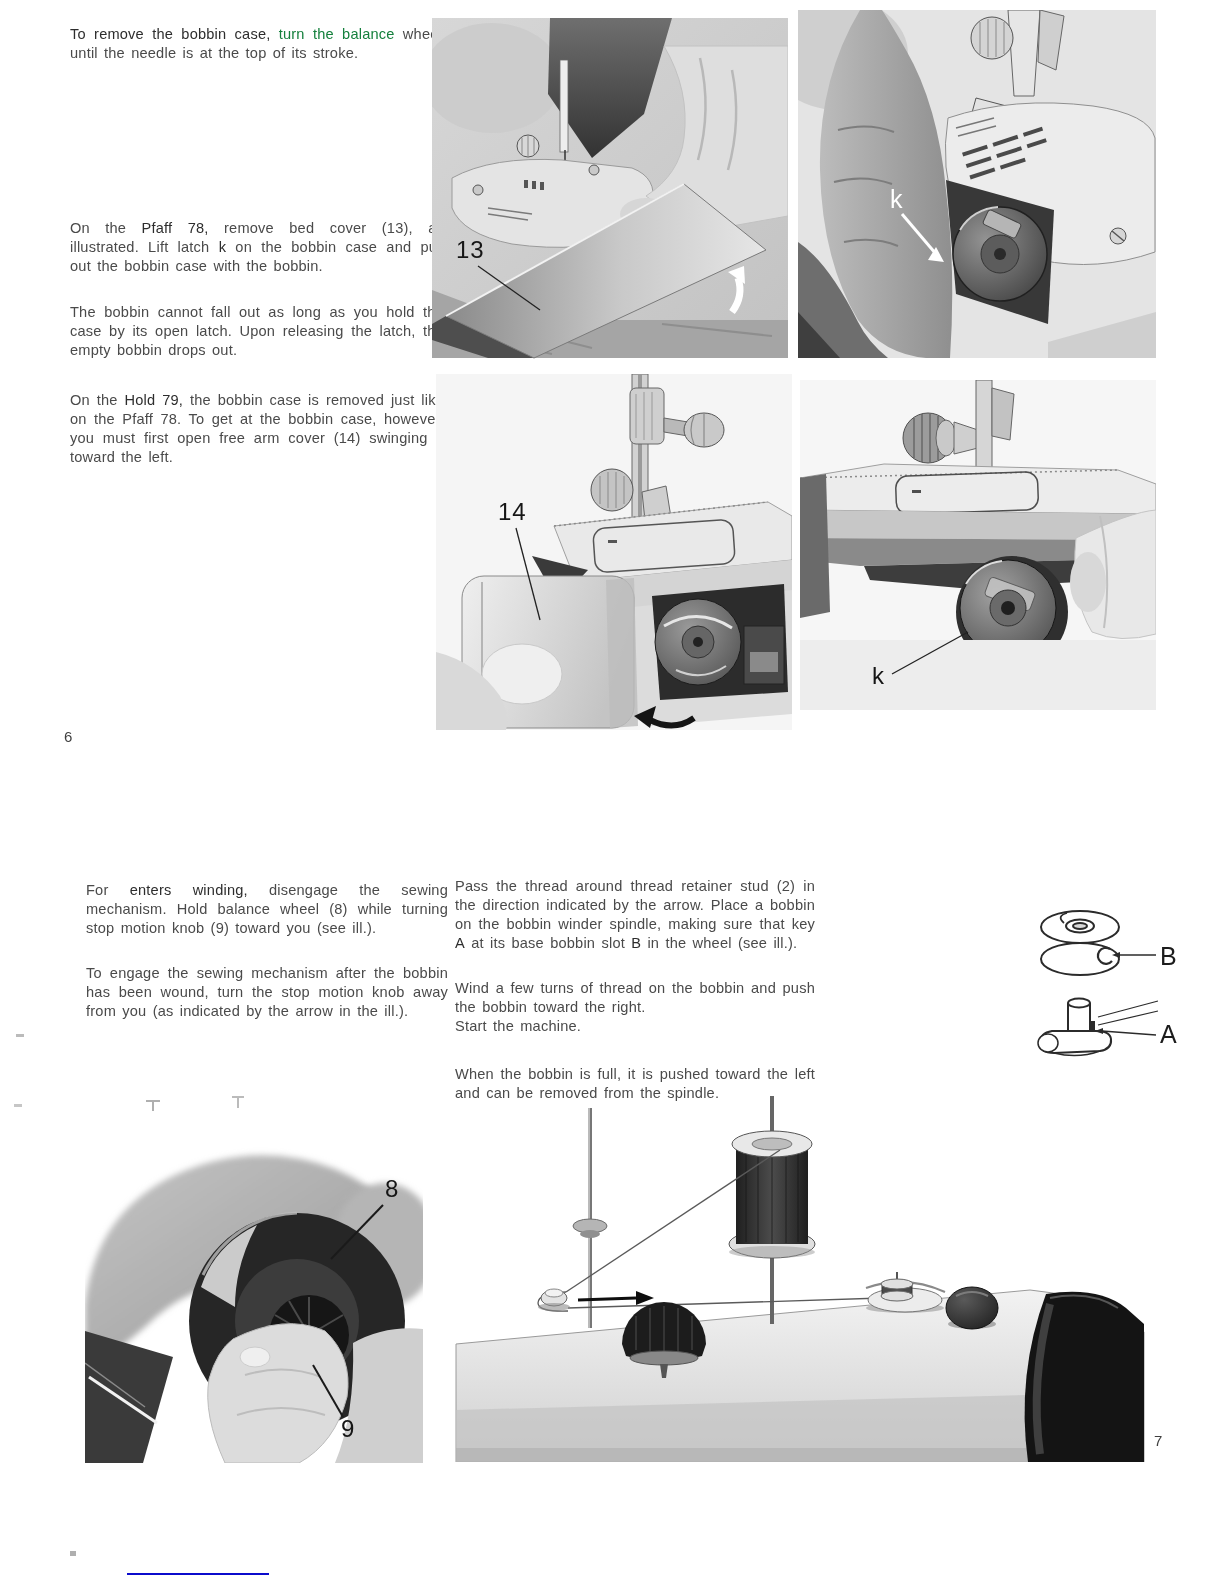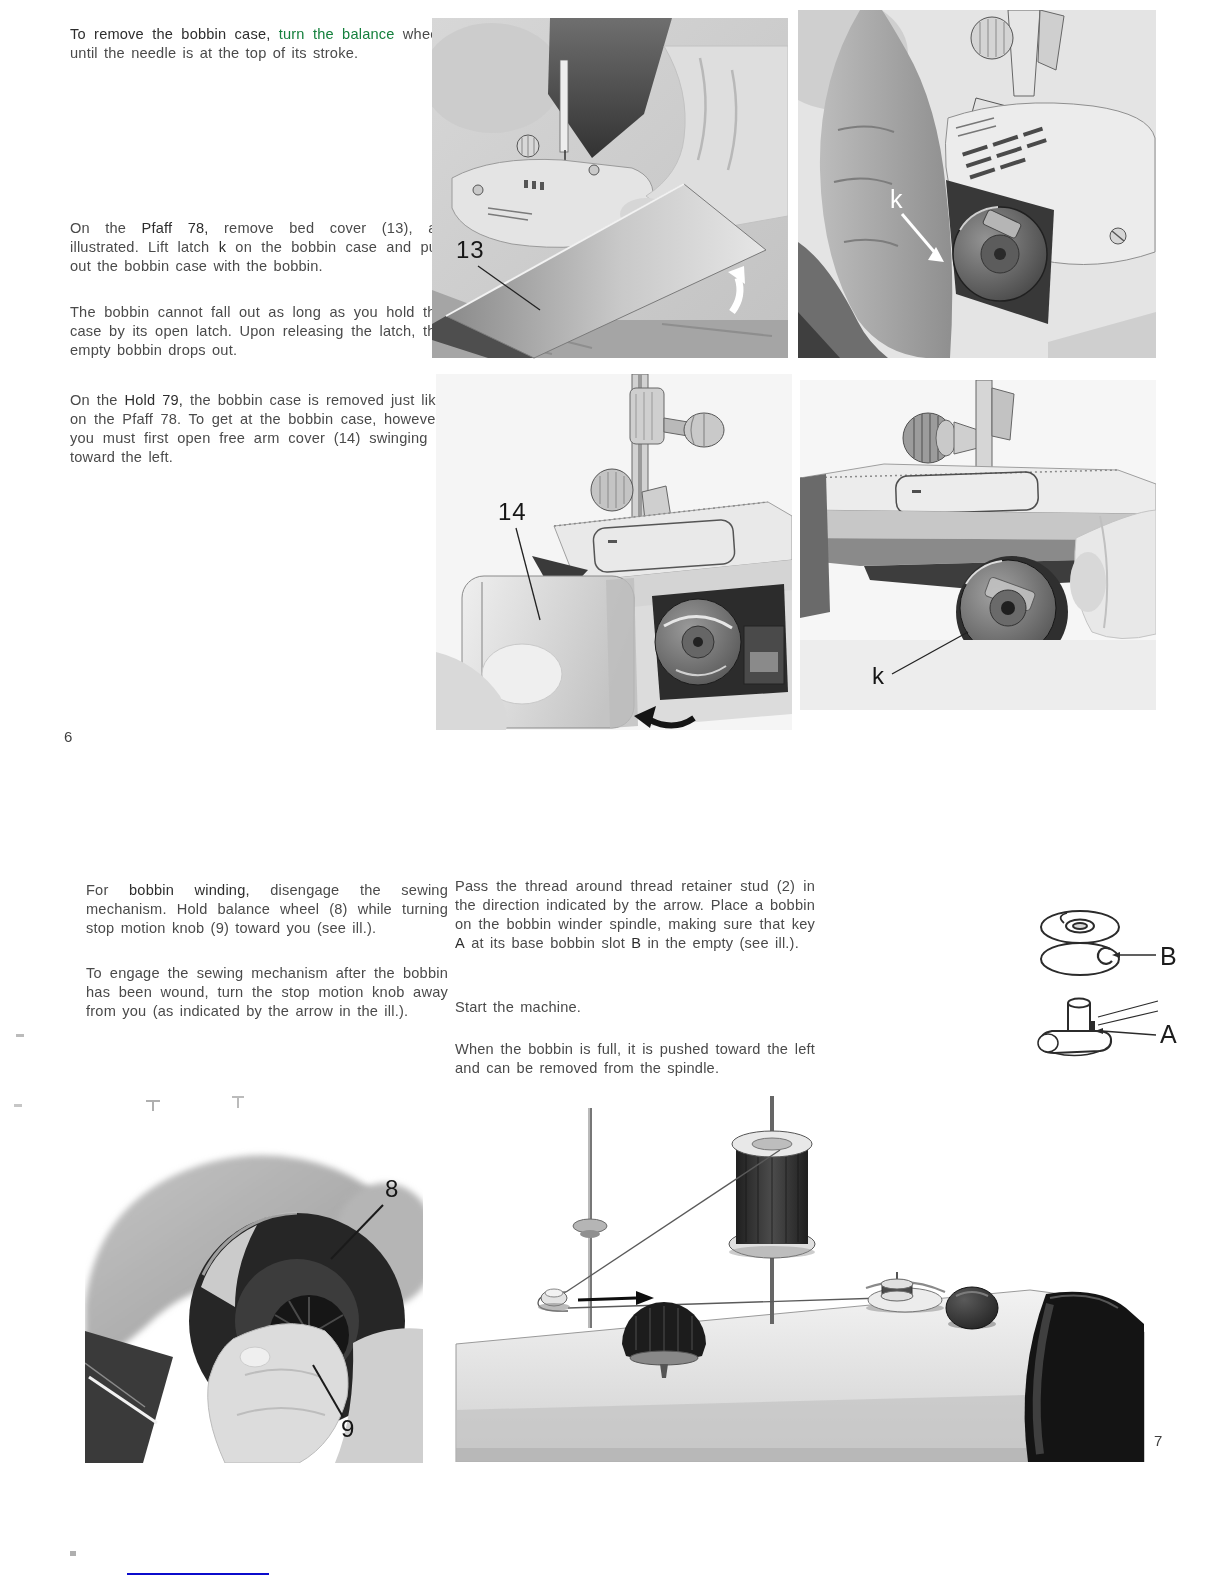--- a/index.html
+++ b/index.html
@@ -225,29 +225,29 @@
   <path d="M166,204 A48,48 0 0 1 202,181" stroke="#dddddd" stroke-width="2" fill="none"></path>
   <path d="M276,158 Q330,132 356,130 L356,254 Q320,264 292,252 Q270,216 276,158 Z" fill="#e8e8e8" stroke="#c4c4c4"></path>
   <path d="M300,136 Q312,192 304,248" stroke="#c0c0c0" stroke-width="2" fill="none"></path>
   <ellipse cx="288" cy="202" rx="18" ry="30" fill="#d8d8d8"></ellipse>
   <rect x="0" y="260" width="356" height="70" fill="#ededed"></rect>
   <text class="figlabel" x="72" y="304">k</text>
   <line x1="92" y1="294" x2="168" y2="252" stroke="#222" stroke-width="1.3"></line>
 </svg>
 </figure>
 
-<p class="para" style="left:86px;top:866px;width:362px"><span>For </span><b>bobbin winding,</b><span> disengage the sewing mechanism. Hold balance wheel (8) while turning stop motion knob (9) toward you (see ill.).</span></p>
+<p class="para" style="left:86px;top:866px;width:362px"><span>For </span><b>enters winding,</b><span> disengage the sewing mechanism. Hold balance wheel (8) while turning stop motion knob (9) toward you (see ill.).</span></p>
 
 <p class="para" style="left:86px;top:949px;width:362px"><span>To engage the sewing mechanism after the bobbin has been wound, turn the stop motion knob away from you (as indicated by the arrow in the ill.).</span></p>
 
-<p class="para" style="left:455px;top:862px;width:360px"><span>Pass the thread around thread retainer stud (2) in the direction indicated by the arrow. Place a bobbin on the bobbin winder spindle, making sure that key </span><b>A</b><span> at its base bobbin slot </span><b>B</b><span> in the empty (see ill.).</span></p>
-
-<p class="para" style="left:455px;top:964px;width:360px"><br><span>Start the machine.</span></p>
-
-<p class="para" style="left:455px;top:1025px;width:360px"><span>When the bobbin is full, it is pushed toward the left and can be removed from the spindle.</span></p>
+<p class="para" style="left:455px;top:862px;width:360px"><span>Pass the thread around thread retainer stud (2) in the direction indicated by the arrow. Place a bobbin on the bobbin winder spindle, making sure that key </span><b>A</b><span> at its base bobbin slot </span><b>B</b><span> in the wheel (see ill.).</span></p>
+
+<p class="para" style="left:455px;top:964px;width:360px"><span>Wind a few turns of thread on the bobbin and push the bobbin toward the right.</span><br><span>Start the machine.</span></p>
+
+<p class="para" style="left:455px;top:1050px;width:360px"><span>When the bobbin is full, it is pushed toward the left and can be removed from the spindle.</span></p>
 
 <figure class="photo" style="left:1018px;top:885px;width:170px;height:180px">
 <svg viewBox="0 0 170 180">
   <g stroke="#2b2b2b" stroke-width="2" fill="#ffffff">
     <ellipse cx="62" cy="74" rx="39" ry="16"></ellipse>
     <ellipse cx="62" cy="42" rx="39" ry="16"></ellipse>
     <ellipse cx="62" cy="41" rx="14" ry="6.5"></ellipse>
     <ellipse cx="62" cy="41" rx="7" ry="3" fill="#d9d9d9"></ellipse>
   </g>
   <path d="M46,38 q-8,-7 3,-10" stroke="#2b2b2b" stroke-width="1.8" fill="none"></path>

